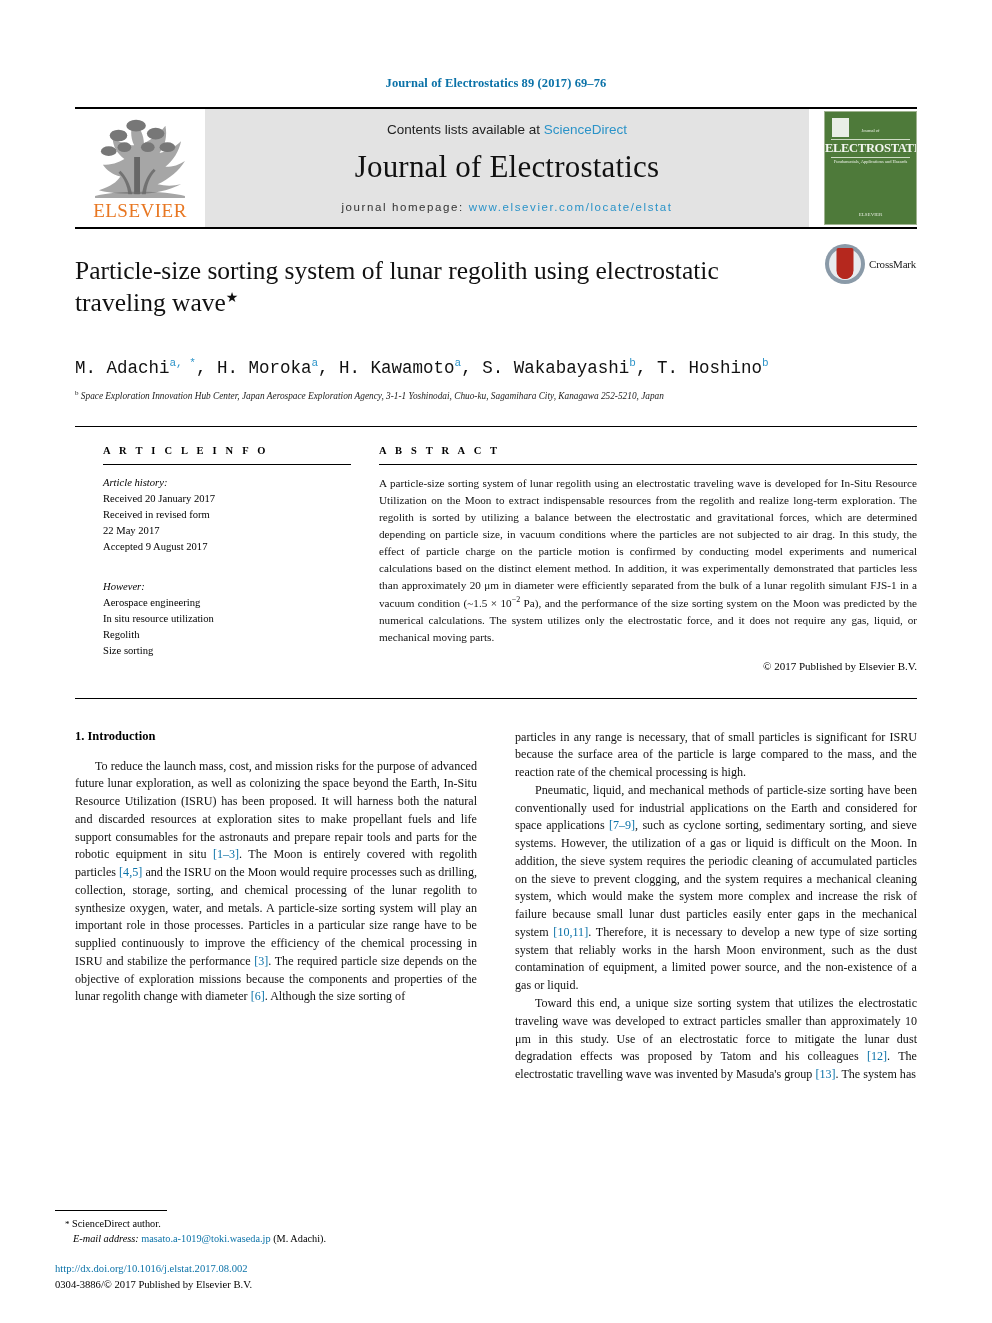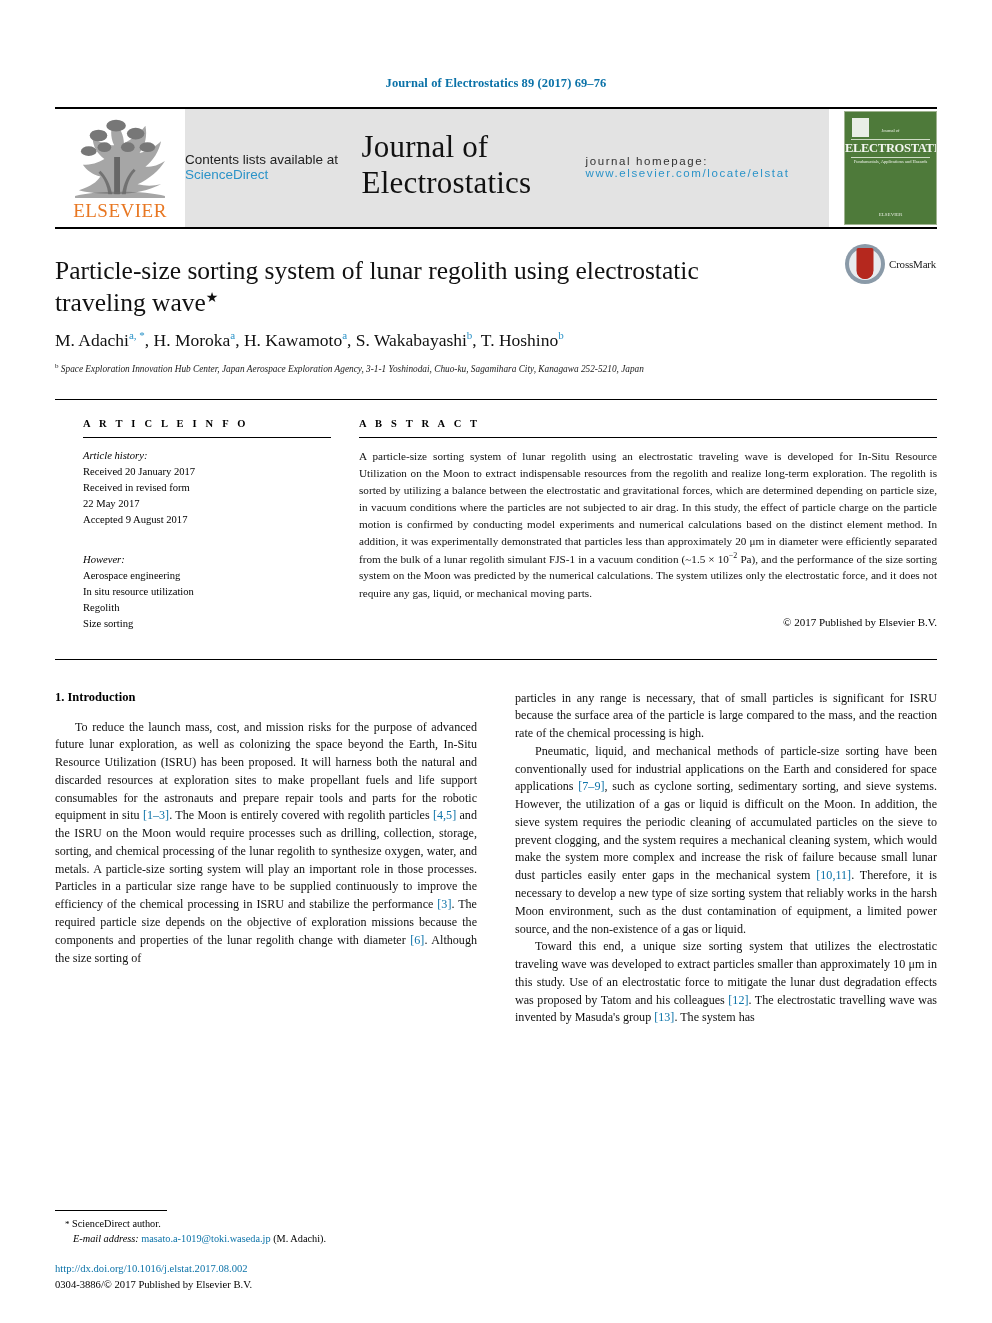--- a/index.html
+++ b/index.html
@@ -13,21 +13,21 @@
     font-family: "Liberation Serif", "DejaVu Serif", serif;
     color: #000000;
     position: relative;
     overflow: hidden;
   }
   .page {
     width: 992px;
     height: 1323px;
     position: relative;
     box-sizing: border-box;
-    padding: 0 55px;
+    padding: 0 75px;
   }
 
   
   .running-head {
     text-align: center;
     color: #0b72a8;
     font-size: 12.5px;
     font-weight: bold;
     padding-top: 76px;
     letter-spacing: 0.1px;
@@ -61,20 +61,21 @@
     font-family: "Liberation Serif", serif;
     font-size: 19px;
     letter-spacing: 0.5px;
     line-height: 1;
     margin-top: 1px;
   }
   .mast-center {
     flex: 1 1 auto;
     background: #e3e3e3;
     display: flex;
+    flex-direction: column;
     align-items: center;
     justify-content: center;
     padding: 6px 0 8px;
     box-sizing: border-box;
   }
   .contents-line {
     font-size: 13.5px;
     font-family: "Liberation Sans", sans-serif;
     color: #222;
   }
@@ -222,23 +223,23 @@
     z-index: 2;
   }
   .cm-text {
     font-family: "Liberation Serif", serif;
     font-size: 11px;
     font-weight: normal;
     color: #1a1a1a;
     letter-spacing: -0.2px;
   }
   .authors {
-    margin-top: 10px;
+    margin-top: 38px;
     font-size: 17.5px;
-    font-family: Liberation Serif, serif;
+    font-family: Liberation Mono, monospace;
     color: #111;
   }
   .authors sup {
     color: #2b93c8;
     font-size: 11px;
     vertical-align: super;
   }
   .affiliations {
     margin-top: 10px;
     font-size: 9.3px;

